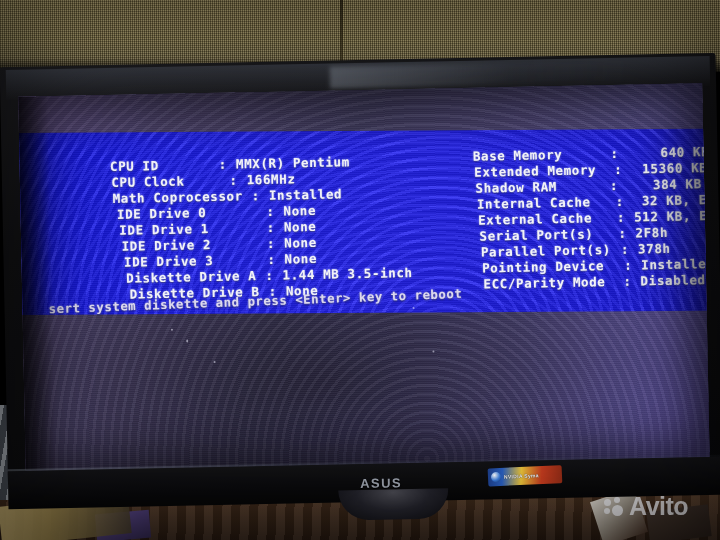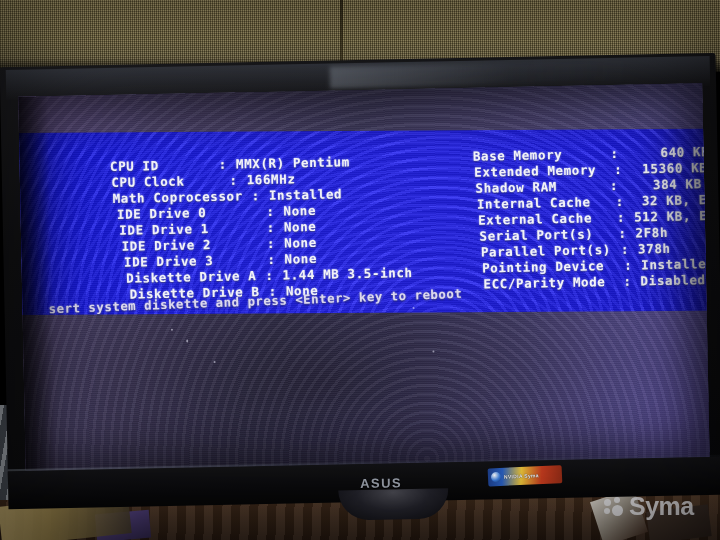--- a/index.html
+++ b/index.html
@@ -442,17 +442,17 @@
     </div>
   </div>
 
   <div id="watermark">
     <div class="wm-dots">
       <i class="wm-d1"></i>
         <i class="wm-d2"></i>
         <i class="wm-d3"></i>
         <i class="wm-d4"></i>
     </div>
-    <div class="wm-text">Syma</div>
+    <div class="wm-text">Avito</div>
   </div>
 
   <div id="photo-grade"></div>
 </div>
 
 </body></html>

